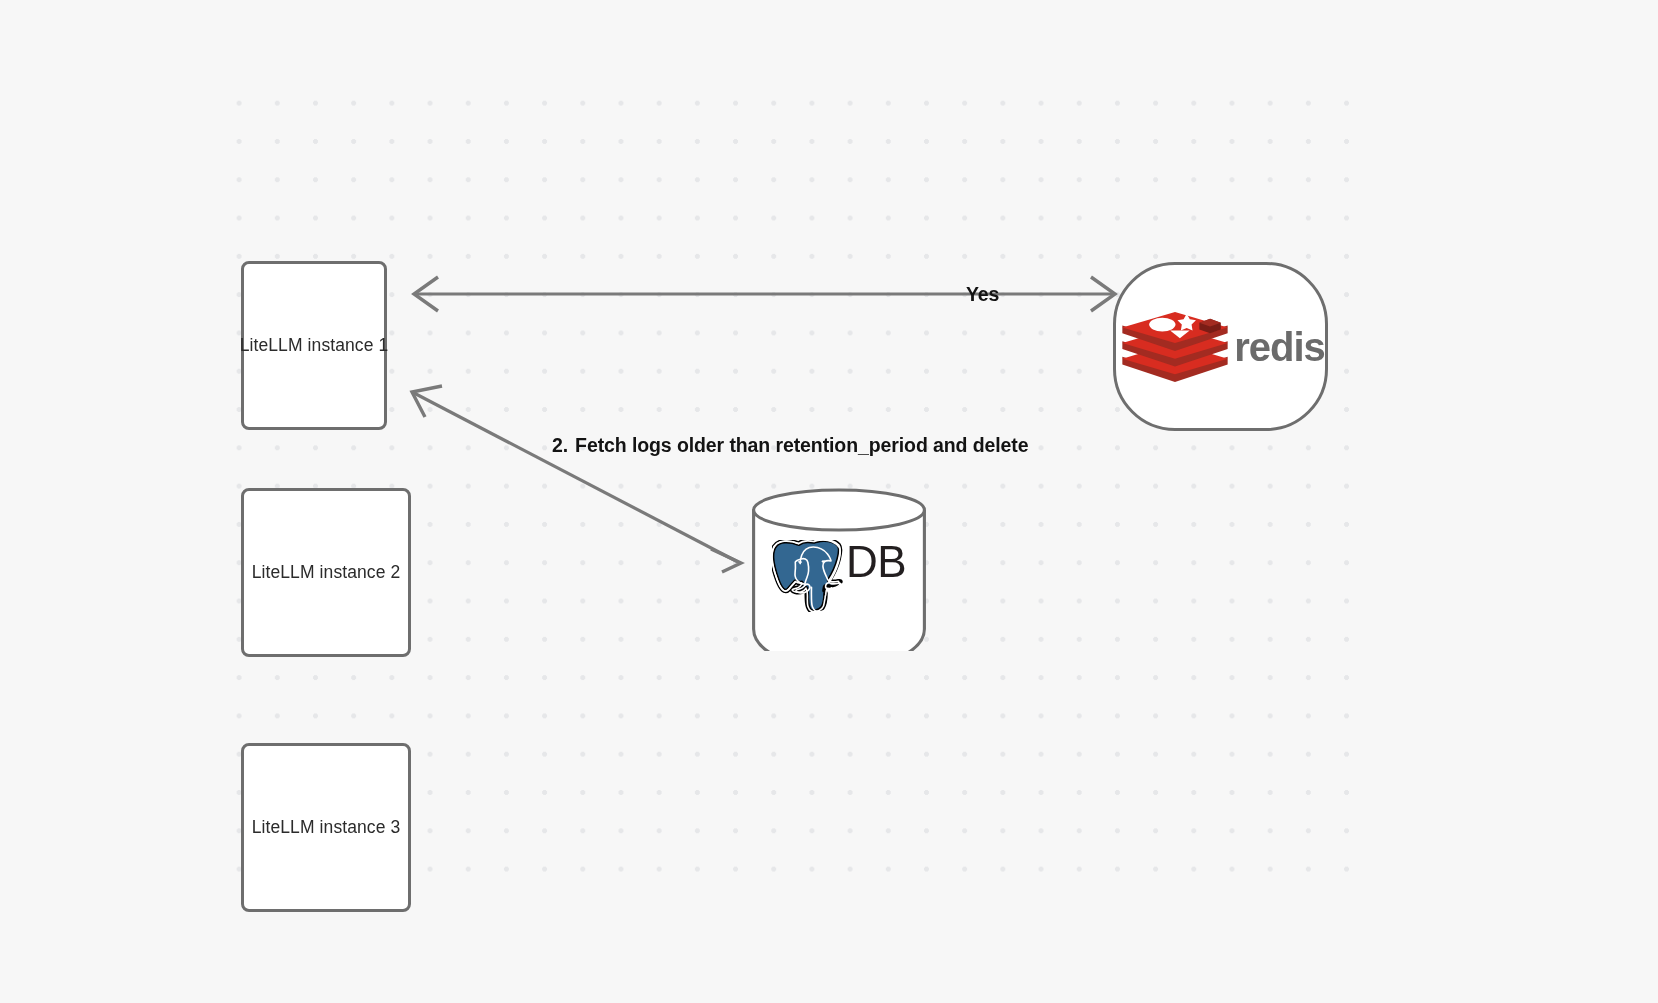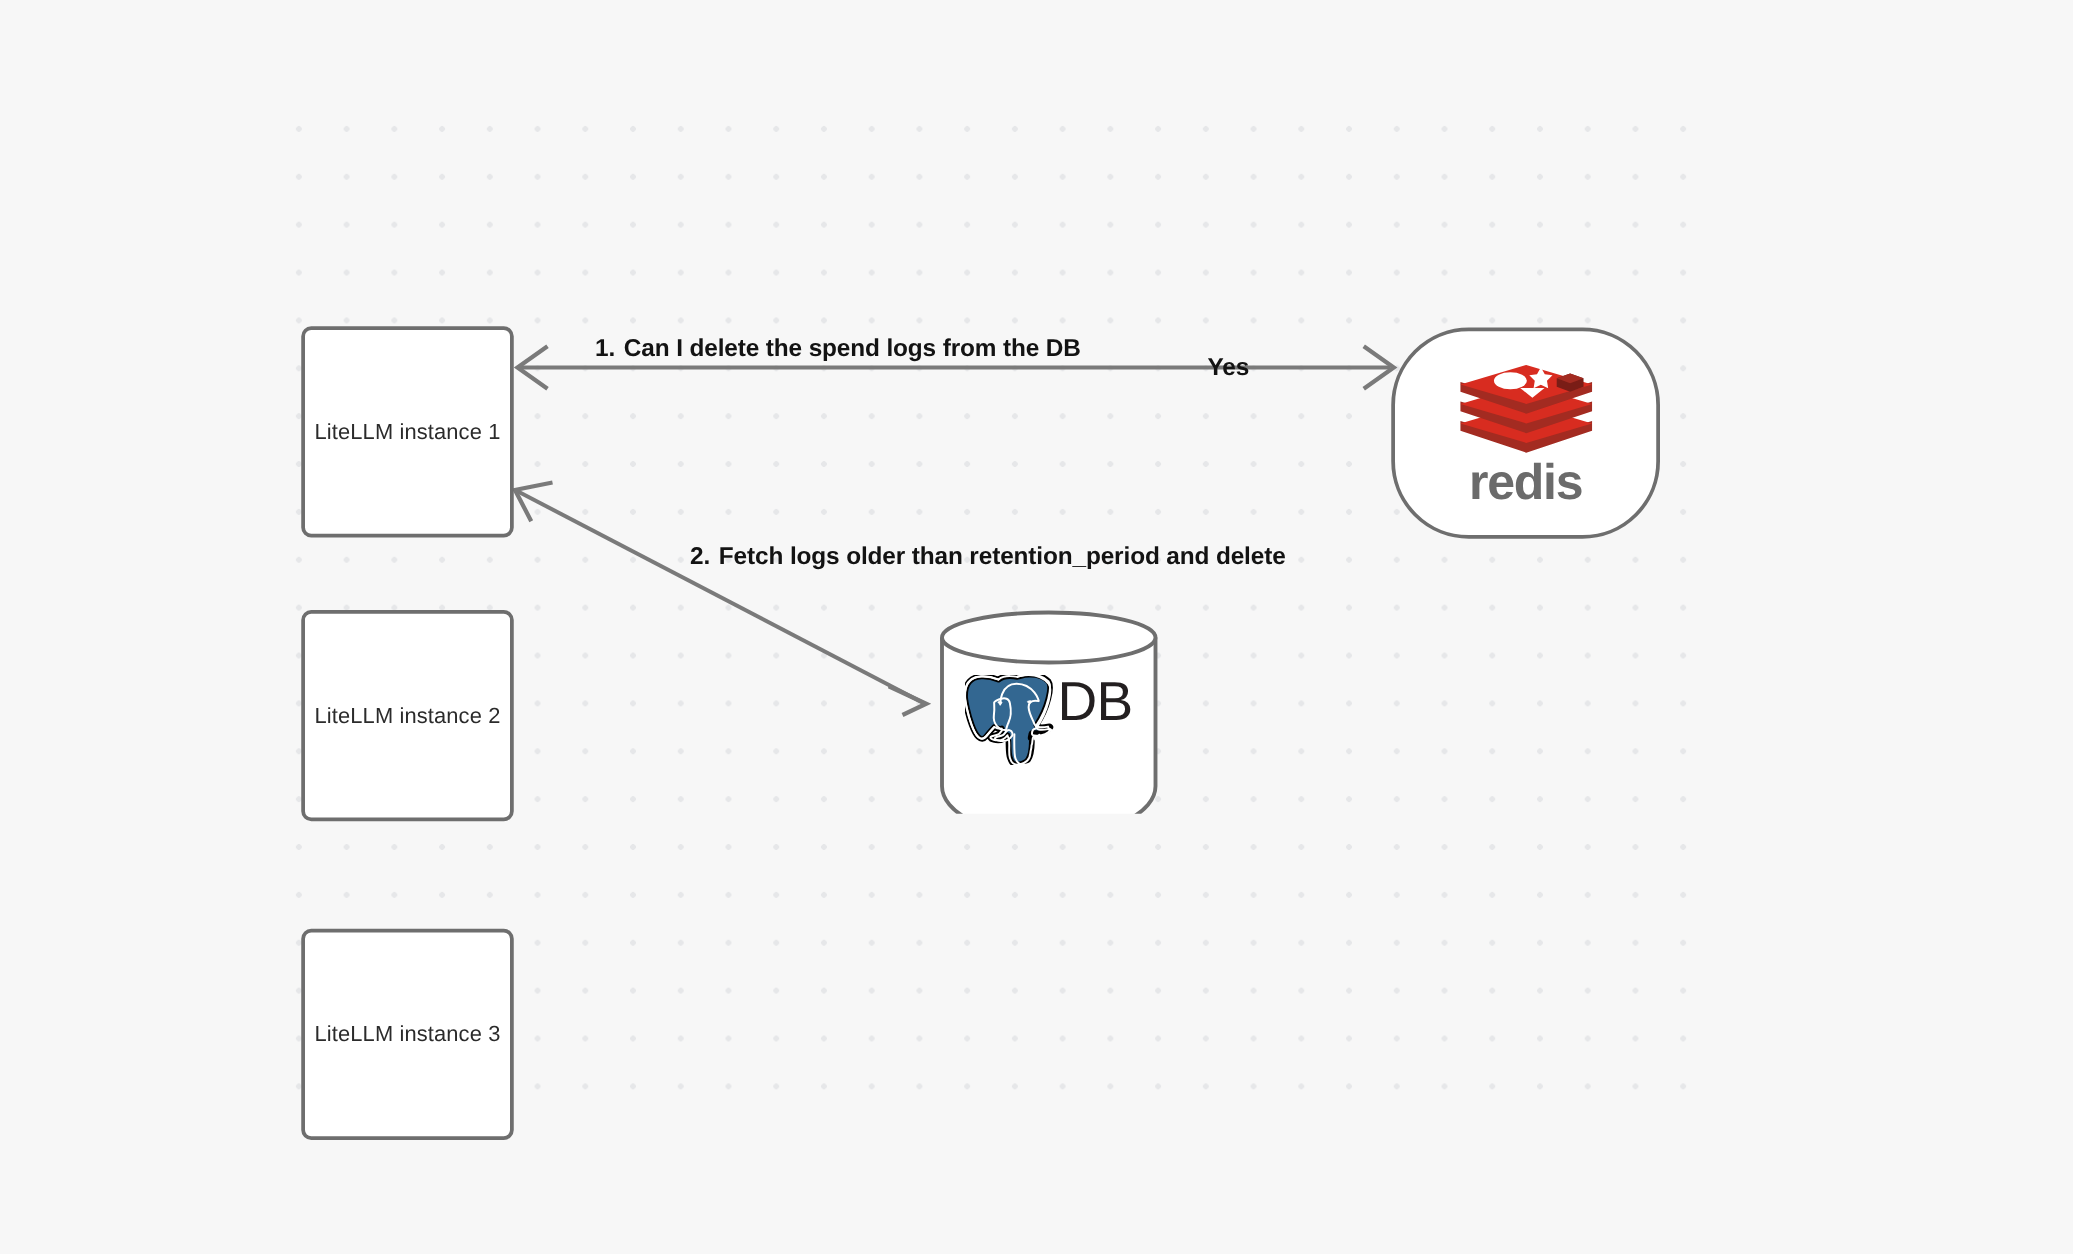--- a/index.html
+++ b/index.html
@@ -76,21 +76,21 @@
   svg.edges {
     position: absolute;
     left: 0; top: 0;
     width: 1658px;
     height: 1003px;
     overflow: visible;
     pointer-events: none;
   }
   .redis-logo-wrap {
     display: flex;
-    flex-direction: column;
+    flex-direction: row;
     align-items: center;
     justify-content: flex-end;
     gap: 0;
   }
 </style>
 </head>
 <body>
 
 <div id="canvas">
 
@@ -108,31 +108,28 @@
 
     <g>
       <line x1="414" y1="393" x2="738" y2="562" stroke="#7a7a7a" stroke-width="3.2" stroke-linecap="butt"></line>
 
       <path d="M 442 386 L 412 392 L 425 417" fill="none" stroke="#7a7a7a" stroke-width="3.4" stroke-linecap="butt" stroke-linejoin="miter"></path>
 
       <path d="M 711 549 L 741 563 L 722 572" fill="none" stroke="#7a7a7a" stroke-width="3.4" stroke-linecap="butt" stroke-linejoin="miter"></path>
     </g>
   </svg>
 
-  <div class="edge-label" style="left:476px; top:268px;">
-    <span class="lbl-num">1.</span><span>Can I delete the spend logs from the DB</span>
-  </div>
 
   <div class="edge-label" style="left:966px; top:283px;">Yes</div>
 
   <div class="edge-label" style="left:552px; top:434px;">
     <span class="lbl-num">2.</span><span>Fetch logs older than retention_period and delete</span>
   </div>
 
-  <div class="node-box" style="left:241px; top:261px; width:170px; height:169px;">
+  <div class="node-box" style="left:241px; top:261px; width:146px; height:169px;">
     <span class="node-label">LiteLLM instance 1</span>
   </div>
 
   <div class="node-box" style="left:241px; top:488px; width:170px; height:169px;">
     <span class="node-label">LiteLLM instance 2</span>
   </div>
 
   <div class="node-box" style="left:241px; top:715px; width:170px; height:169px;margin-top:28px;">
     <span class="node-label">LiteLLM instance 3</span>
   </div>

